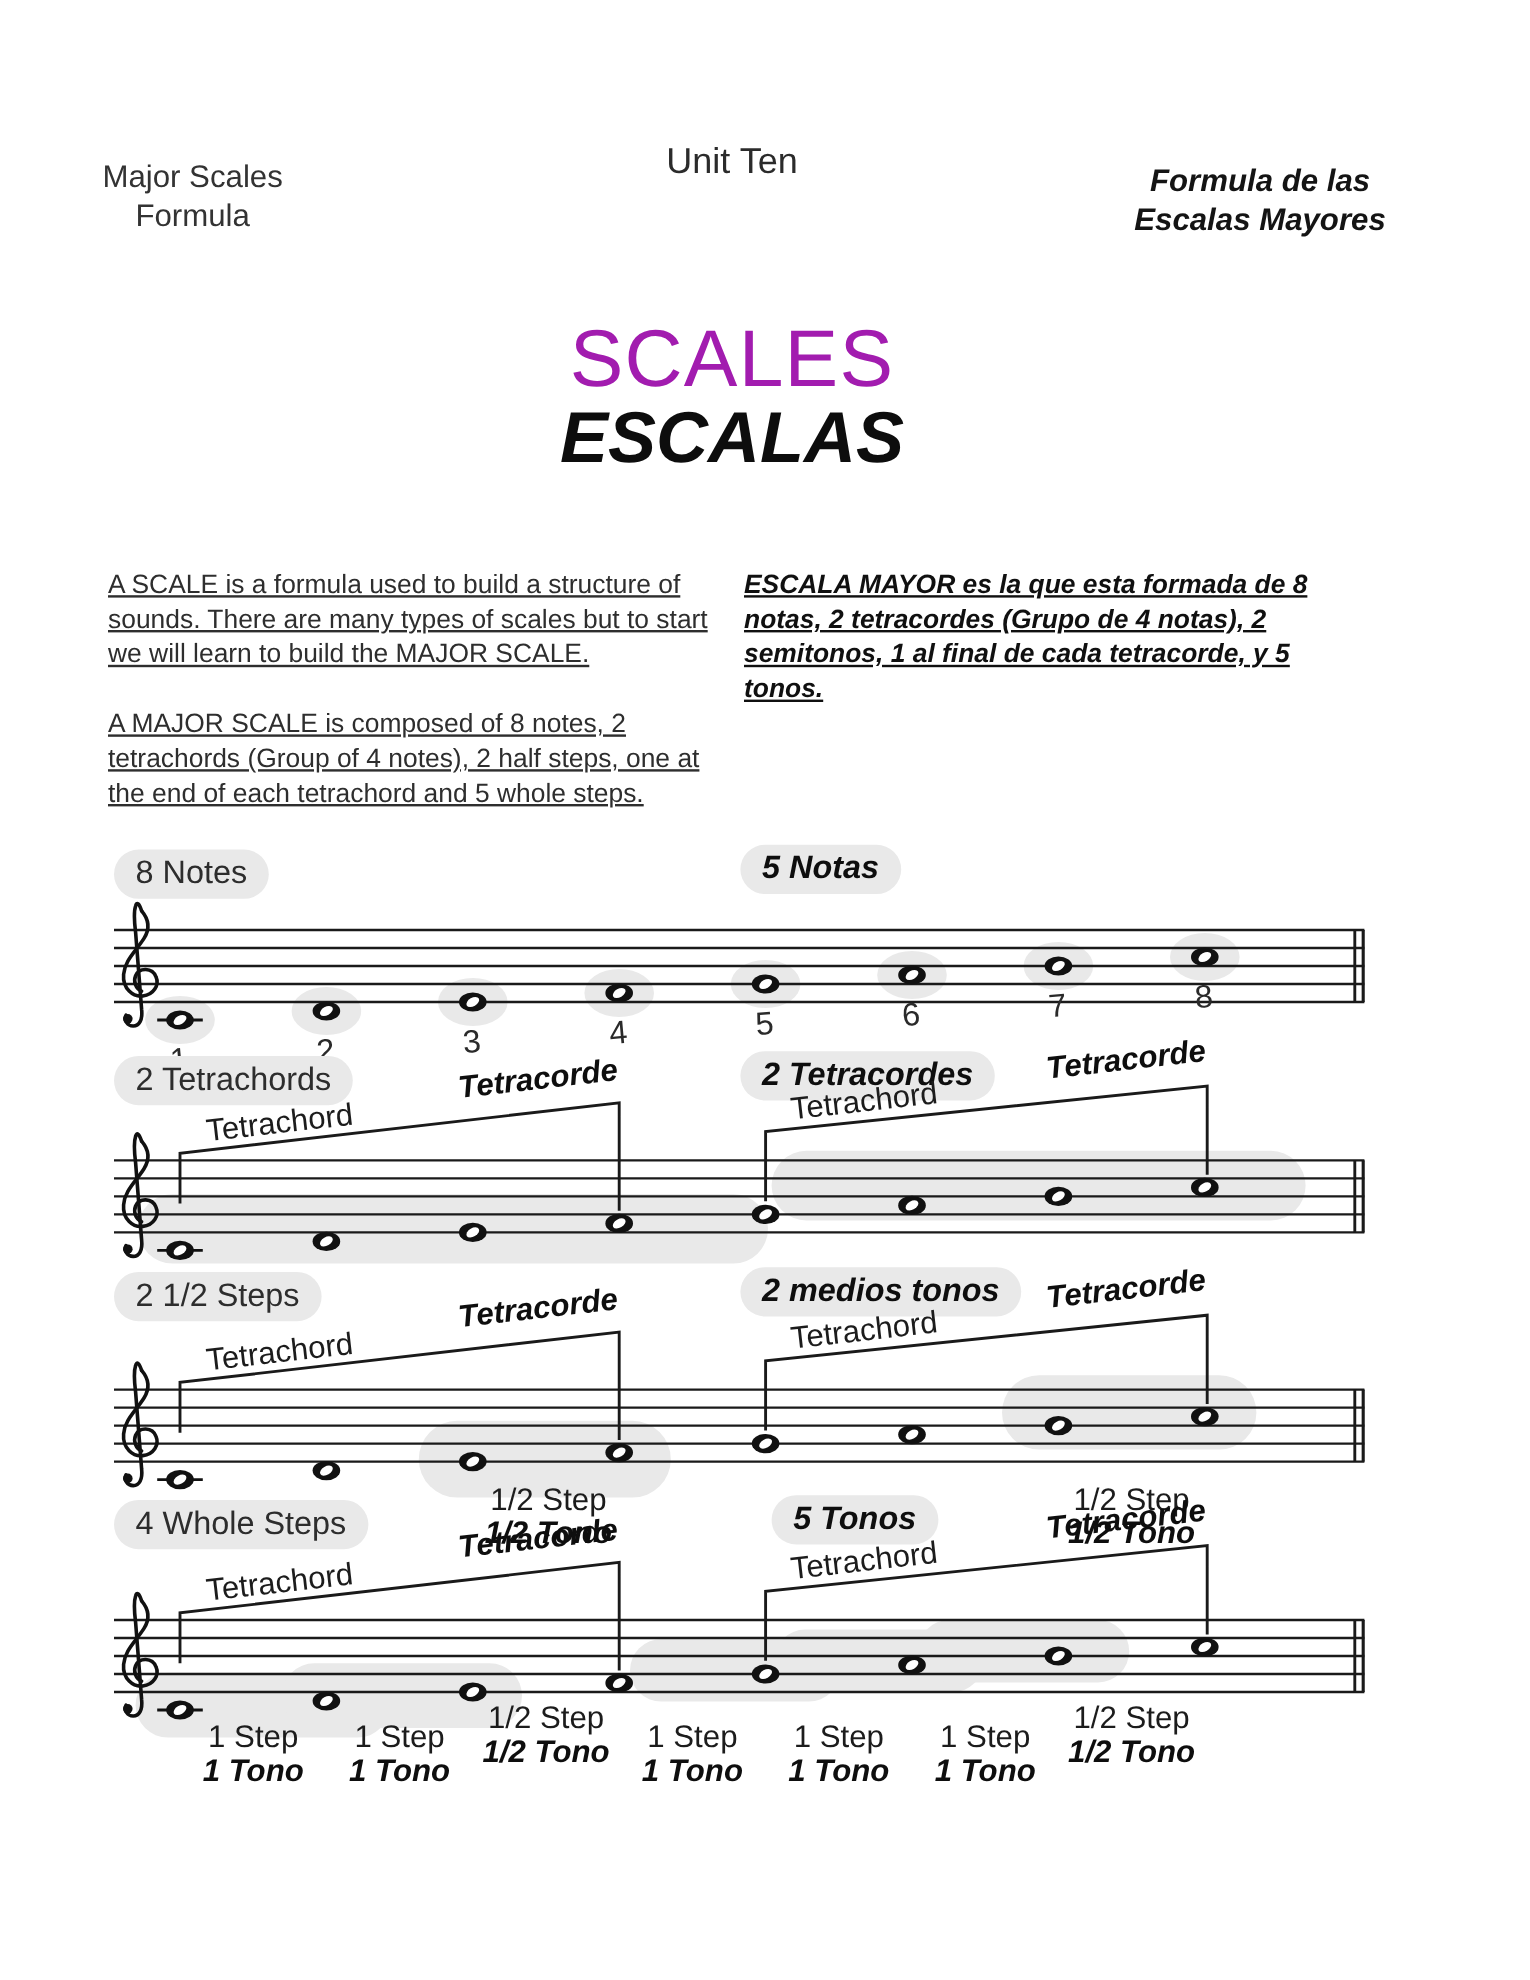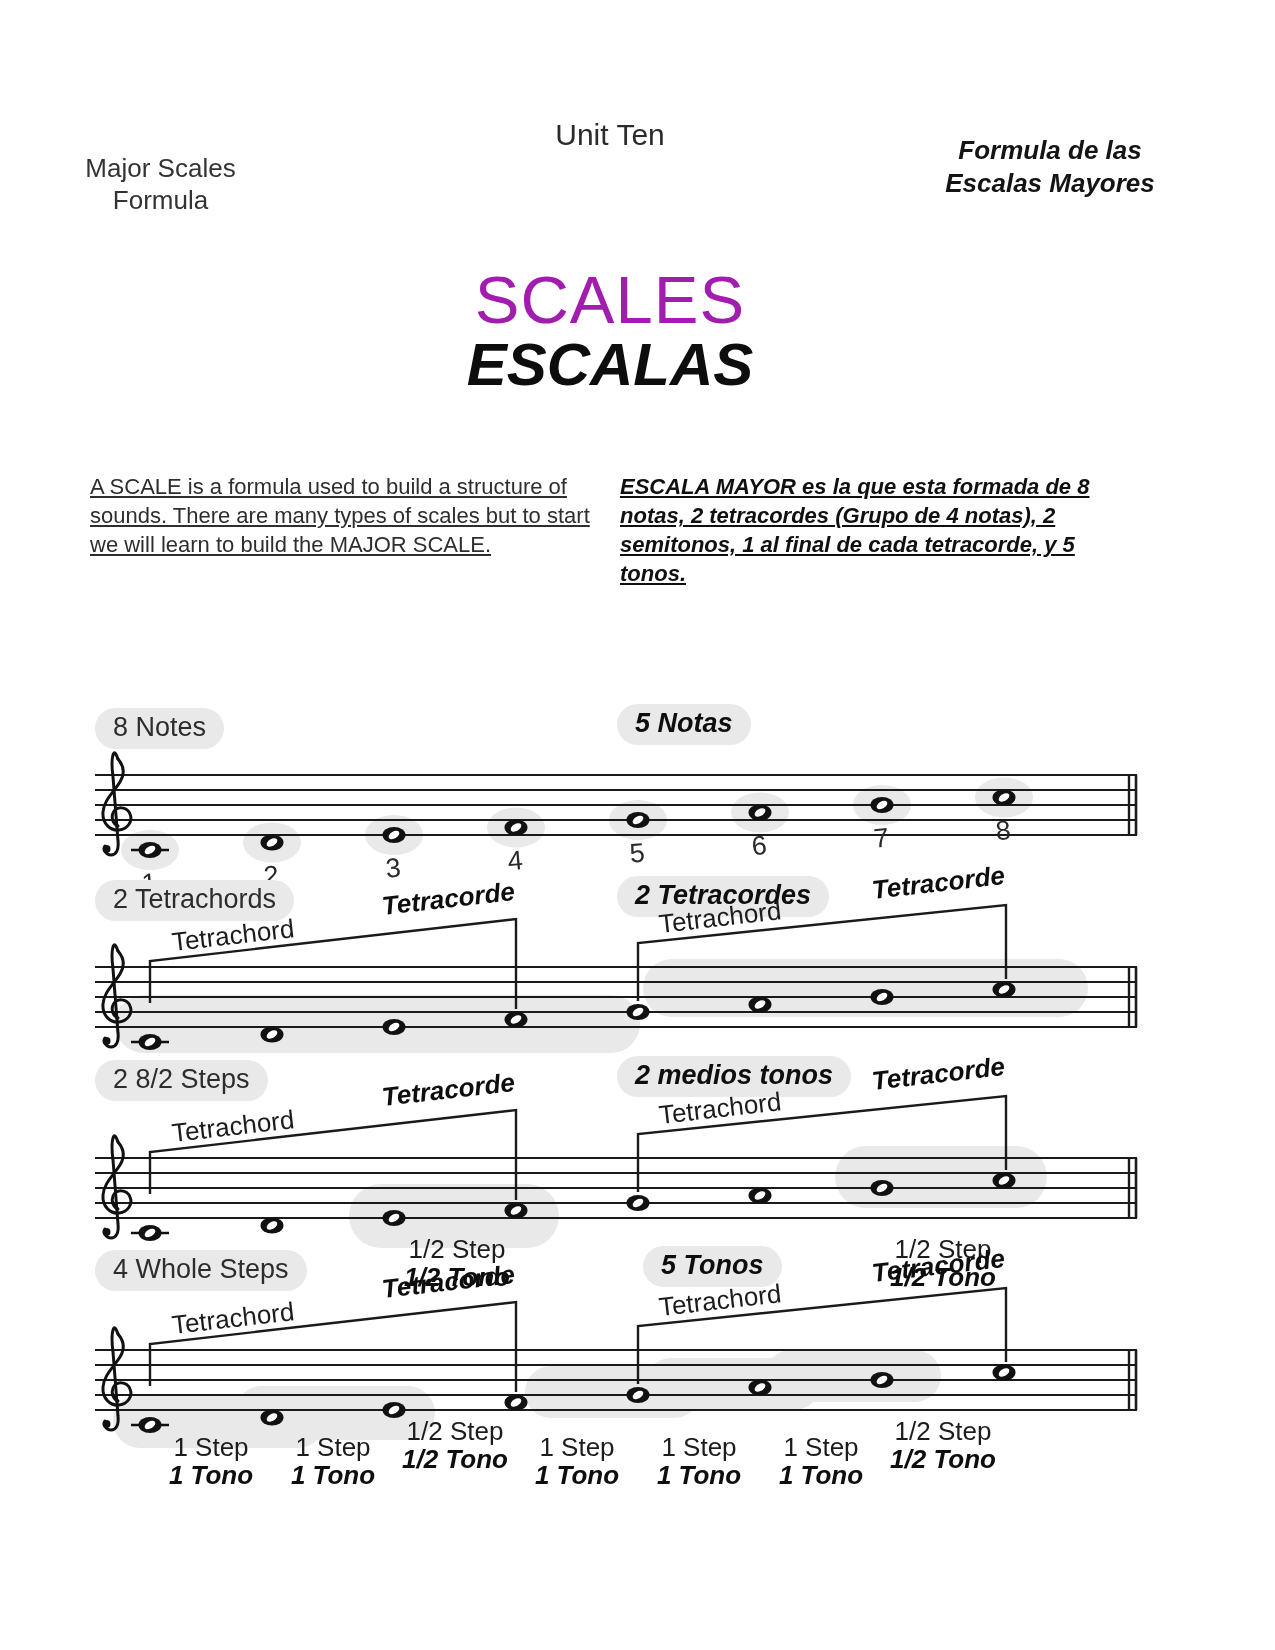--- a/index.html
+++ b/index.html
@@ -3,21 +3,21 @@
 <meta charset="utf-8">
 <style>
   html,body{margin:0;padding:0;}
   body{
     width:1275px;height:1650px;position:relative;background:#ffffff;
     font-family:"Liberation Sans", sans-serif;color:#232323;overflow:hidden;
   }
   .abs{position:absolute;}
   .ctr{text-align:center;}
   
-  .hdr-small{font-size:26px;line-height:1.22;color:#333;margin-top:21px;}
+  .hdr-small{font-size:26px;line-height:1.22;color:#333;}
   .hdr-center-en{font-size:30px;color:#2b2b2b;}
   .hdr-center-es{font-size:32px;font-weight:bold;font-style:italic;color:#0f0f0f;margin-top:4px;}
   .hdr-right{font-size:26px;font-style:italic;font-weight:600;line-height:1.25;color:#141414;}
   
   .title-en{font-size:67px;font-weight:300;letter-spacing:1px;color:#a21caf;line-height:1.0;}
   .title-es{font-size:60px;font-weight:bold;font-style:italic;color:#0d0d0d;line-height:1.05;}
   
   .col{width:525px;font-size:22px;line-height:29px;text-decoration:underline;}
   .col p{margin:0 0 29px 0;}
   .col-en{color:#2e2e2e;}
@@ -71,20 +71,21 @@
   <div>Escalas Mayores</div>
 </div>
 
 <div class="abs ctr" style="left:360px;top:266px;width:500px;">
   <div class="title-en">SCALES</div>
   <div class="title-es">ESCALAS</div>
 </div>
 
 <div class="abs col col-en" style="left:90px;top:472px;">
   <p>A SCALE is a formula used to build a structure of sounds. There are many types of scales but to start we will learn to build the MAJOR SCALE.</p>
+  <p>A MAJOR SCALE is composed of 8 notes, 2 tetrachords (Group of 4 notes), 2 half steps, one at the end of each tetrachord and 5 whole steps.</p>
 </div>
 <div class="abs col col-es" style="left:620px;top:472px;">
   <p>ESCALA MAYOR es la que esta formada de 8 notas, 2 tetracordes (Grupo de 4 notas), 2 semitonos, 1 al final de cada tetracorde, y 5 tonos.</p>
 </div>
 
 <div class="abs pill" style="left:95px;top:708px;">8 Notes</div>
 <div class="abs pill pill-es" style="left:617px;top:704px;">5 Notas</div>
 
 <svg class="abs" style="left:85px;top:692px;" width="1070" height="212" viewBox="0 0 1070 212">
 
@@ -156,21 +157,21 @@
   <use href="#wnote" x="65" y="160"></use>
   <use href="#wnote" x="187" y="152.5"></use>
   <use href="#wnote" x="309" y="145"></use>
   <use href="#wnote" x="431" y="137.5"></use>
   <use href="#wnote" x="553" y="130"></use>
   <use href="#wnote" x="675" y="122.5"></use>
   <use href="#wnote" x="797" y="115"></use>
   <use href="#wnote" x="919" y="107.5"></use>
 </svg>
 
-<div class="abs pill" style="left:95px;top:1060px;">2 8/2 Steps</div>
+<div class="abs pill" style="left:95px;top:1060px;">2 1/2 Steps</div>
 <div class="abs pill pill-es" style="left:617px;top:1056px;">2 medios tonos</div>
 
 <svg class="abs" style="left:85px;top:1080px;" width="1070" height="218" viewBox="0 0 1070 218">
   <rect class="hl" x="264" y="104" width="210" height="64" rx="32"></rect>
   <rect class="hl" x="750" y="66" width="212" height="62" rx="31"></rect>
   <g>
     <line class="staffline" x1="10" y1="78" x2="1052" y2="78"></line>
     <line class="staffline" x1="10" y1="93" x2="1052" y2="93"></line>
     <line class="staffline" x1="10" y1="108" x2="1052" y2="108"></line>
     <line class="staffline" x1="10" y1="123" x2="1052" y2="123"></line>

